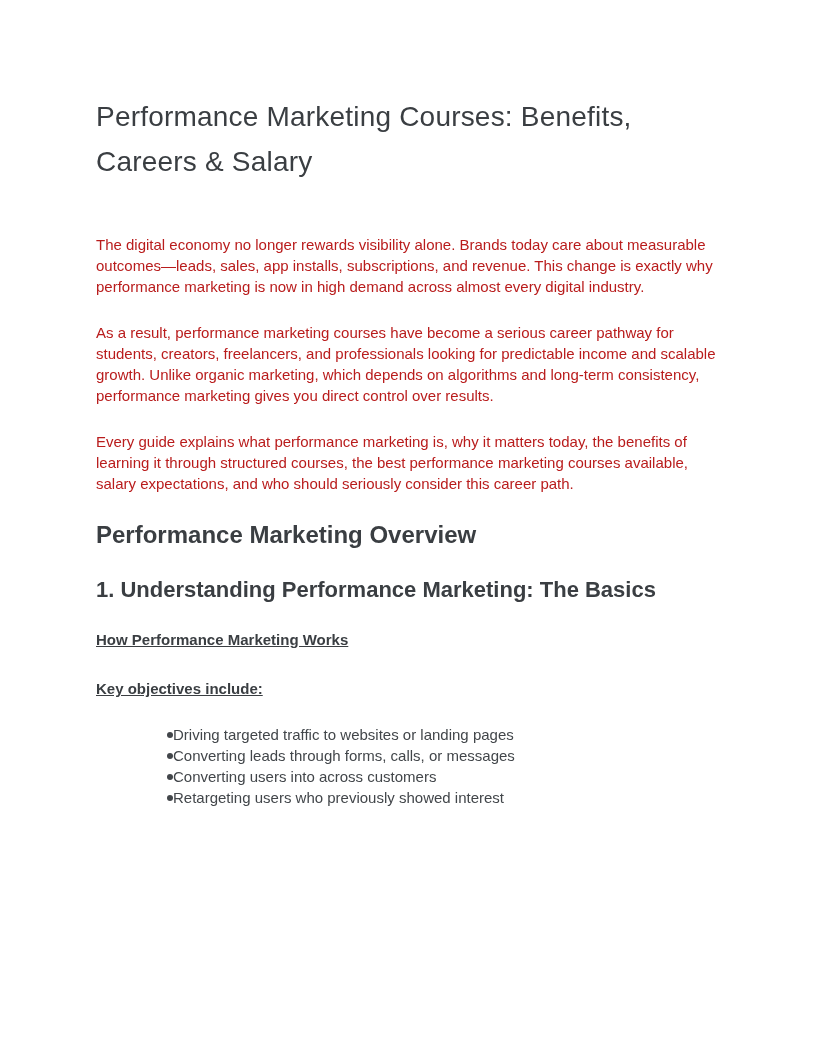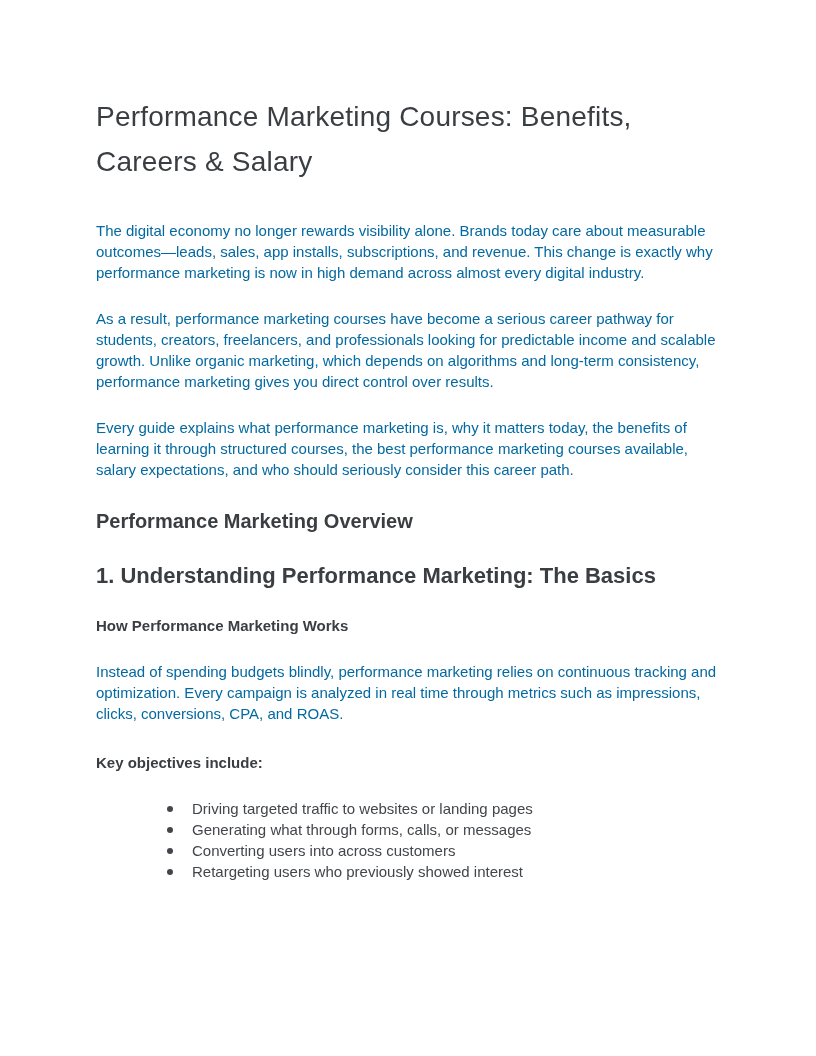--- a/index.html
+++ b/index.html
@@ -17,49 +17,50 @@
   .content {
     padding: 94px 96px 0 96px;
     width: 816px;
   }
   .doc-title {
     font-size: 28px;
     line-height: 45px;
     font-weight: 400;
     color: #3a3e42;
     letter-spacing: 0.2px;
-    margin: 0 0 36px 0;
+    margin: 0 0 50px 0;
   }
   p.body-text {
     font-size: 15px;
     line-height: 21px;
     font-weight: 400;
-    color: #0369a1;
+    color: #b91c1c;
     margin: 0 0 25px 0;
   }
   h2.section-heading {
-    font-size: 20px;
+    font-size: 24px;
     line-height: 32px;
     font-weight: 700;
     color: #3a3e42;
     margin: 24px 0 27px 0;
   }
   h3.subsection-heading {
     font-size: 22px;
     line-height: 23px;
     font-weight: 700;
     color: #3a3e42;
     margin: 0 0 24px 0;
   }
   h4.minor-heading {
     font-size: 15px;
     line-height: 21px;
     font-weight: 700;
     color: #3a3e42;
     margin: 28px 0 25px 0;
+    text-decoration: underline;
   }
   ul.bullet-list {
     list-style: none;
     margin: 0;
     padding: 0;
   }
   ul.bullet-list li {
     display: flex;
     align-items: flex-start;
     font-size: 15px;
@@ -68,21 +69,20 @@
   }
   .bullet-dot {
     flex: 0 0 auto;
     width: 6px;
     height: 6px;
     border-radius: 50%;
     background: #42464a;
     margin: 8px 0 0 71px;
   }
   .bullet-text {
-    margin-left: 19px;
   }
 </style>
 </head>
 <body>
 
 <div class="page">
   <div class="content">
 
     <h1 class="doc-title">Performance Marketing Courses: Benefits, Careers &amp; Salary</h1>
 
@@ -92,32 +92,31 @@
 
     <p class="body-text">Every guide explains what performance marketing is, why it matters today, the benefits of learning it through structured courses, the best performance marketing courses available, salary expectations, and who should seriously consider this career path.</p>
 
     <h2 class="section-heading">Performance Marketing Overview</h2>
 
     <h3 class="subsection-heading">1. Understanding Performance Marketing: The Basics</h3>
 
 
     <h4 class="minor-heading">How Performance Marketing Works</h4>
 
-    <p class="body-text">Instead of spending budgets blindly, performance marketing relies on continuous tracking and optimization. Every campaign is analyzed in real time through metrics such as impressions, clicks, conversions, CPA, and ROAS.</p>
 
     <h4 class="minor-heading">Key objectives include:</h4>
 
     <ul class="bullet-list">
       <li>
         <span class="bullet-dot"></span>
         <span class="bullet-text">Driving targeted traffic to websites or landing pages</span>
       </li>
       <li>
         <span class="bullet-dot"></span>
-        <span class="bullet-text">Generating what through forms, calls, or messages</span>
+        <span class="bullet-text">Converting leads through forms, calls, or messages</span>
       </li>
       <li>
         <span class="bullet-dot"></span>
         <span class="bullet-text">Converting users into across customers</span>
       </li>
       <li>
         <span class="bullet-dot"></span>
         <span class="bullet-text">Retargeting users who previously showed interest</span>
       </li>
     </ul>

